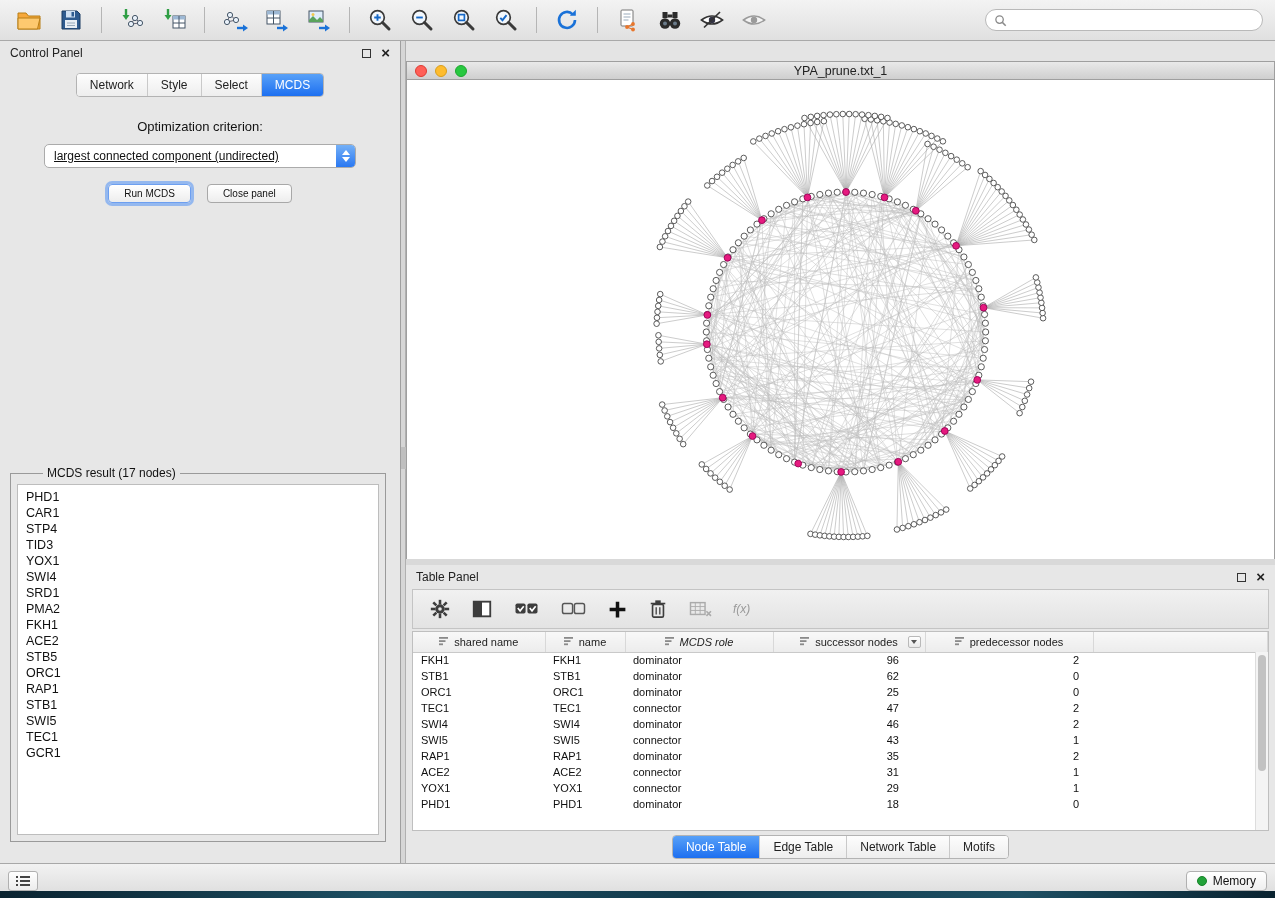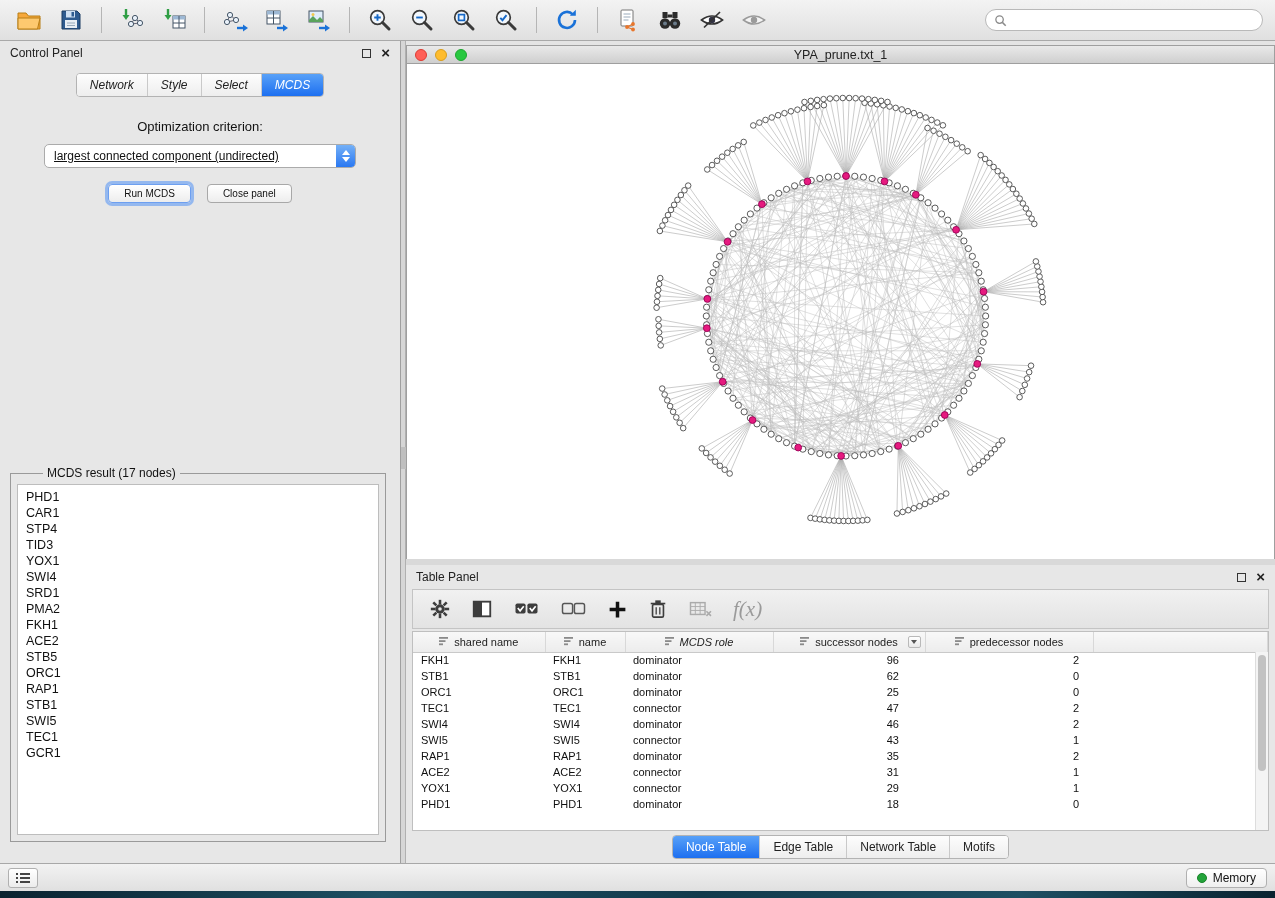--- a/index.html
+++ b/index.html
@@ -28,21 +28,21 @@
     font-size:12px; color:#222; }
   .win-icons { margin-left:auto; display:flex; align-items:center; gap:10px; }
   .win-min { width:9px; height:9px; border:1.5px solid #333; display:inline-block; }
   .win-close { font-size:15px; font-weight:bold; color:#222; line-height:10px; }
   .seg { display:inline-flex; border:1px solid #b3b3b3; border-radius:4px; overflow:hidden;
     background:#fcfcfc; }
   .seg-item { padding:4px 13px; font-size:12px; color:#222; border-right:1px solid #c9c9c9;
     background:linear-gradient(#fdfdfd,#eeeeee); cursor:pointer; white-space:nowrap; }
   .seg-item:last-child { border-right:none; }
   .seg-item.active { background:linear-gradient(#58a1f8,#1d6ff0); color:#fff; }
-  .cp-tabs { text-align:center; margin-top:8px;font-style:italic; }
+  .cp-tabs { text-align:center; margin-top:8px; }
   .opt-label { text-align:center; font-size:13px; color:#111; margin-top:22px; }
   .combo { width:312px; height:24px; margin:10px auto 16px; background:#fff;
     border:1px solid #ababab; border-radius:5px; display:flex; align-items:center;
     font-size:12px; color:#111; cursor:pointer; position:relative;text-decoration:underline; }
   .combo .val { padding-left:9px; flex:1; white-space:nowrap; overflow:hidden; }
   .combo .stepper { width:19px; height:22px; margin:0; border-radius:0 4px 4px 0;
     background:linear-gradient(#74b0f7,#2a78f2); display:flex; flex-direction:column;
     align-items:center; justify-content:center; gap:2px; }
   .tri-up { width:0; height:0; border-left:4px solid transparent; border-right:4px solid transparent;
     border-bottom:5px solid #fff; }
@@ -61,40 +61,40 @@
     color:#111; overflow:hidden; }
 
   
   .v-splitter { position:absolute; left:401px; top:0; width:5px; height:822px;
     background:#d6d6d6; border-right:1px solid #b0b0b0; cursor:col-resize; }
   .v-splitter .grip { position:absolute; top:406px; left:0; width:5px; height:22px; background:#bfbfbf; }
 
   
   .right-area { position:absolute; left:406px; top:0; right:0; height:822px; }
 
-  .network-window { position:absolute; left:0; top:4px; right:0; height:514px; }
+  .network-window { position:absolute; left:0; top:20px; right:0; height:514px; }
   .net-titlebar { height:19px; background:linear-gradient(#e9e9e9,#cfcfcf);
     border:1px solid #9f9f9f; position:relative; display:flex; align-items:center; padding:0 8px; }
   .traffic { display:flex; gap:8px; }
   .tl { width:12px; height:12px; border-radius:50%; display:inline-block; }
   .tl.red { background:#ff5f57; border:1px solid #dd3b32; }
   .tl.yellow { background:#febc2e; border:1px solid #d99e1b; }
   .tl.green { background:#28c840; border:1px solid #1da62f; }
   .net-title { position:absolute; left:0; right:0; text-align:center; font-size:12.5px; color:#222; }
   .net-canvas { display:block; width:869px; height:495px; background:#fff;
     border-left:1px solid #9f9f9f; border-right:1px solid #9f9f9f; }
 
   .h-splitter { position:absolute; left:0; right:0; top:518px; height:6px; background:#d9d9d9; cursor:row-resize; }
 
   
   .table-panel { position:absolute; left:0; right:0; top:524px; height:298px; background:#e7e7e7; }
   .table-toolbar { height:40px; margin:0 6px; background:linear-gradient(#f1f1f1,#e3e3e3);
     border:1px solid #c4c4c4; display:flex; align-items:center; gap:20px; padding:0 16px; }
   .ttbtn { background:transparent; border:none; display:flex; align-items:center; cursor:pointer; }
-  .fx { font-family:Liberation Serif, serif; font-style:italic; color:#9a9a9a; font-size:21px; }
+  .fx { font-family:Liberation Sans, sans-serif; font-style:italic; color:#9a9a9a; font-size:12px; }
   .table-wrap { position:relative; margin:2px 6px 0; height:200px; background:#fff;
     border:1px solid #bfbfbf; overflow:hidden; }
   table.nt { border-collapse:collapse; width:100%; table-layout:fixed; }
   table.nt th { background:linear-gradient(#f8f8f8,#ececec); border-right:1px solid #d8d8d8;
     border-bottom:1px solid #c9c9c9; font-weight:normal; font-size:11px; color:#222;
     height:20px; text-align:center; position:relative; white-space:nowrap; overflow:hidden; }
   table.nt th .hdr-inner { display:inline-flex; align-items:center; gap:5px; }
   .hdr-chev { position:absolute; right:4px; top:4px; width:13px; height:12px;
     border:1px solid #b9b9b9; border-radius:2px; background:linear-gradient(#fff,#e8e8e8);
     display:flex; align-items:center; justify-content:center; }
@@ -108,21 +108,21 @@
   td.num.pred { padding-right:14px; }
   .table-scrollbar { position:absolute; right:0; top:20px; bottom:0; width:13px;
     background:#f4f4f4; border-left:1px solid #ddd; }
   .table-scrollbar .thumb { position:absolute; top:3px; left:2px; width:8px; height:116px;
     background:#c2c2c2; border-radius:4px; }
   .table-tabs { height:28px; display:flex; justify-content:center; align-items:center; margin-top:2px; }
 
   
   .status-bar { position:absolute; left:0; right:0; top:863px; height:28px;
     background:linear-gradient(#f2f2f2,#e0e0e0); border-top:1px solid #a8a8a8;
-    display:flex; align-items:center; padding:8px 8px; }
+    display:flex; align-items:flex-end; padding:0 8px; }
   .menu-btn { width:30px; height:20px; border:1px solid #b0b0b0; border-radius:3px;
     background:linear-gradient(#fff,#ececec); display:flex; align-items:center;
     justify-content:center; cursor:pointer; }
   .memory-btn { margin-left:auto; height:20px; border:1px solid #b0b0b0; border-radius:4px;
     background:linear-gradient(#fff,#efefef); display:flex; align-items:center; gap:6px;
     padding:0 10px; font-size:12px; color:#111; cursor:pointer; }
   .memory-dot { width:10px; height:10px; border-radius:50%; background:#23a33a;
     border:1px solid #188329; }
 
   .wallpaper { position:absolute; left:0; right:0; top:891px; height:7px;

